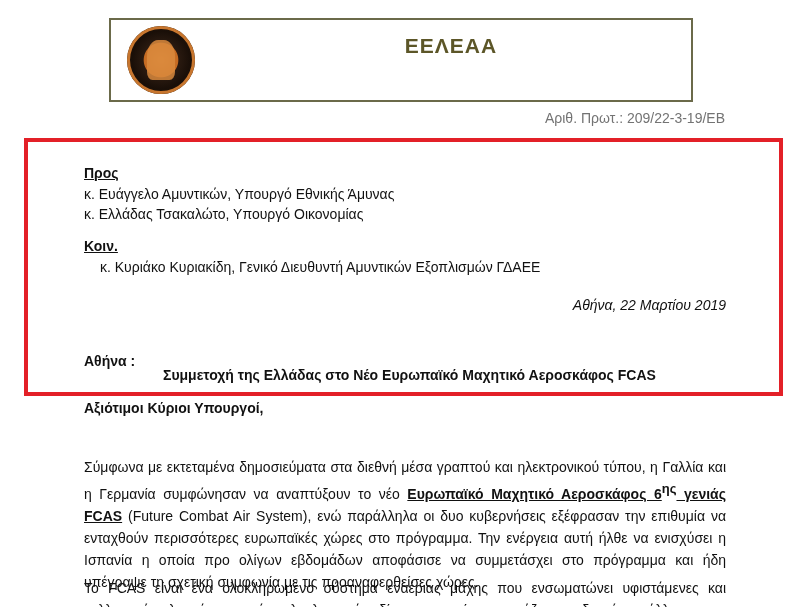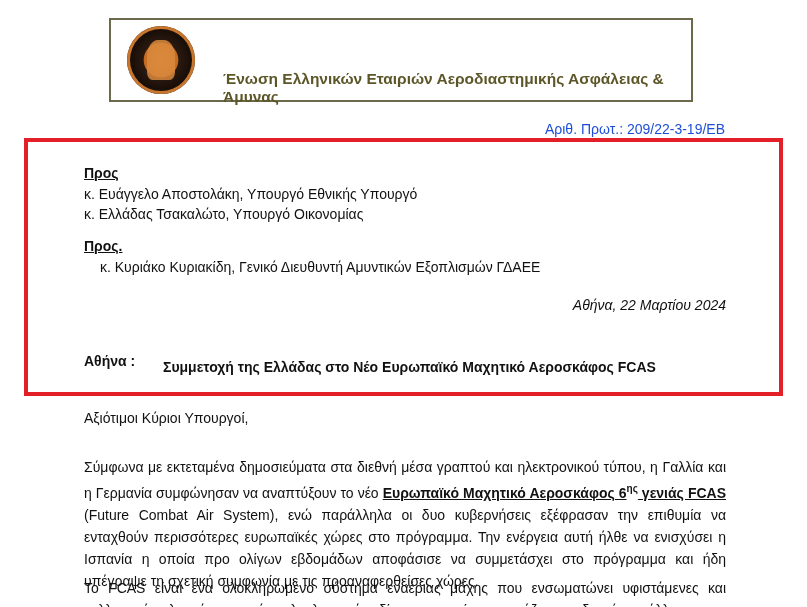--- a/index.html
+++ b/index.html
@@ -2,54 +2,54 @@
 <html><head>
 <meta charset="utf-8">
 <style>
   html, body { margin:0; padding:0; }
   body { width:807px; height:607px; overflow:hidden; background:#ffffff; position:relative; font-family:"Liberation Sans", sans-serif; color:#111; }
   .letterhead { position:absolute; left:109px; top:18px; width:584px; height:84px; border:2px solid #6b6a4a; box-sizing:border-box; background:#fff; }
   .logo { position:absolute; left:16px; top:6px; width:68px; height:68px; border-radius:50%; background:radial-gradient(circle at 50% 50%, #e08a3a 0%, #c46a22 35%, #2a1a10 37%, #1a0f08 60%, #2c1a0c 100%); box-shadow:0 0 0 3px #c8762e inset; }
   .logo .fig { position:absolute; left:20px; top:14px; width:28px; height:40px; background:#d98a3d; border-radius:40% 40% 20% 20%; opacity:.85; }
   .org-abbr { position:absolute; left:0; right:0; top:14px; text-align:center; padding-left:100px; font-size:21px; font-weight:bold; color:#5c5628; letter-spacing:1px; }
   .org-name { position:absolute; left:112px; top:50px; font-size:15.5px; font-weight:bold; color:#5c5628; }
-  .protocol { position:absolute; right:82px; top:121px; font-size:14px; color:#1d4ed8; }
+  .protocol { position:absolute; right:82px; top:110px; font-size:14px; color:#737373; }
   .red-box { position:absolute; left:24px; top:138px; width:759px; height:258px; border:4px solid #e32028; box-sizing:border-box; }
   .text { position:absolute; font-size:14px; color:#111; }
   .u { font-weight:bold; text-decoration:underline; }
   .subject-label { position:absolute; left:84px; top:353px; font-size:14px; font-weight:bold; }
-  .subject-text { position:absolute; left:163px; top:359px; font-size:14px; font-weight:bold; }
+  .subject-text { position:absolute; left:163px; top:367px; font-size:14px; font-weight:bold; }
   .date { position:absolute; right:81px; top:297px; font-size:14px; font-style:italic; }
   .para { position:absolute; left:84px; width:642px; font-size:14px; line-height:22px; text-align:justify; color:#111; }
   .para b { font-weight:bold;text-decoration:underline; }
-  sup { font-size:10px; }
+  sup { font-size:13px; }
 </style>
 </head>
 <body>
 
 <div class="letterhead">
   <div class="logo">
       <div class="fig"></div>
     </div>
-  <div class="org-name">Ένωση Ελληνικών Εταιριών Αεροδιαστημικής Ασφάλειας &amp; Άμυνας</div>
+  <div class="org-abbr">ΕΕΛΕΑΑ</div>
 </div>
 
 <div class="protocol">Αριθ. Πρωτ.: 209/22-3-19/ΕΒ</div>
 
 <div class="red-box"></div>
 
 <div class="text u" style="left:84px; top:165px;">Προς</div>
-<div class="text" style="left:84px; top:186px;">κ. Ευάγγελο Αποστολάκη, Υπουργό Εθνικής Υπουργό</div>
+<div class="text" style="left:84px; top:186px;">κ. Ευάγγελο Αμυντικών, Υπουργό Εθνικής Άμυνας</div>
 <div class="text" style="left:84px; top:206px;">κ. Ελλάδας Τσακαλώτο, Υπουργό Οικονομίας</div>
 
-<div class="text u" style="left:84px; top:238px;">Προς.</div>
+<div class="text u" style="left:84px; top:238px;">Κοιν.</div>
 <div class="text" style="left:100px; top:259px;">κ. Κυριάκο Κυριακίδη, Γενικό Διευθυντή Αμυντικών Εξοπλισμών ΓΔΑΕΕ</div>
 
-<div class="date">Αθήνα, 22 Μαρτίου 2024</div>
+<div class="date">Αθήνα, 22 Μαρτίου 2019</div>
 
 <div class="subject-label">Αθήνα :</div>
 <div class="subject-text">Συμμετοχή της Ελλάδας στο Νέο Ευρωπαϊκό Μαχητικό Αεροσκάφος FCAS</div>
 
-<div class="text" style="left:84px; top:410px;">Αξιότιμοι Κύριοι Υπουργοί,</div>
+<div class="text" style="left:84px; top:400px;font-weight:bold;">Αξιότιμοι Κύριοι Υπουργοί,</div>
 
 <div class="para" style="top:456px;"><span>Σύμφωνα με εκτεταμένα δημοσιεύματα στα διεθνή μέσα γραπτού και ηλεκτρονικού τύπου, η Γαλλία και η Γερμανία συμφώνησαν να αναπτύξουν το νέο </span><b>Ευρωπαϊκό Μαχητικό Αεροσκάφος 6</b><sup style="font-weight:bold;">ης</sup><b> γενιάς FCAS</b><span> (Future Combat Air System), ενώ παράλληλα οι δυο κυβερνήσεις εξέφρασαν την επιθυμία να ενταχθούν περισσότερες ευρωπαϊκές χώρες στο πρόγραμμα. Την ενέργεια αυτή ήλθε να ενισχύσει η Ισπανία η οποία προ ολίγων εβδομάδων αποφάσισε να συμμετάσχει στο πρόγραμμα και ήδη υπέγραψε τη σχετική συμφωνία με τις προαναφερθείσες χώρες.</span></div>
 
 <div class="para" style="top:577px;">Το FCAS είναι ένα ολοκληρωμένο σύστημα εναέριας μάχης που ενσωματώνει υφιστάμενες και μελλοντικές πλατφόρμες σε ένα ολοκληρωμένο δίκτυο το οποίο συνεργάζεται με διαφόρων άλλων</div>
 
 </body></html>

